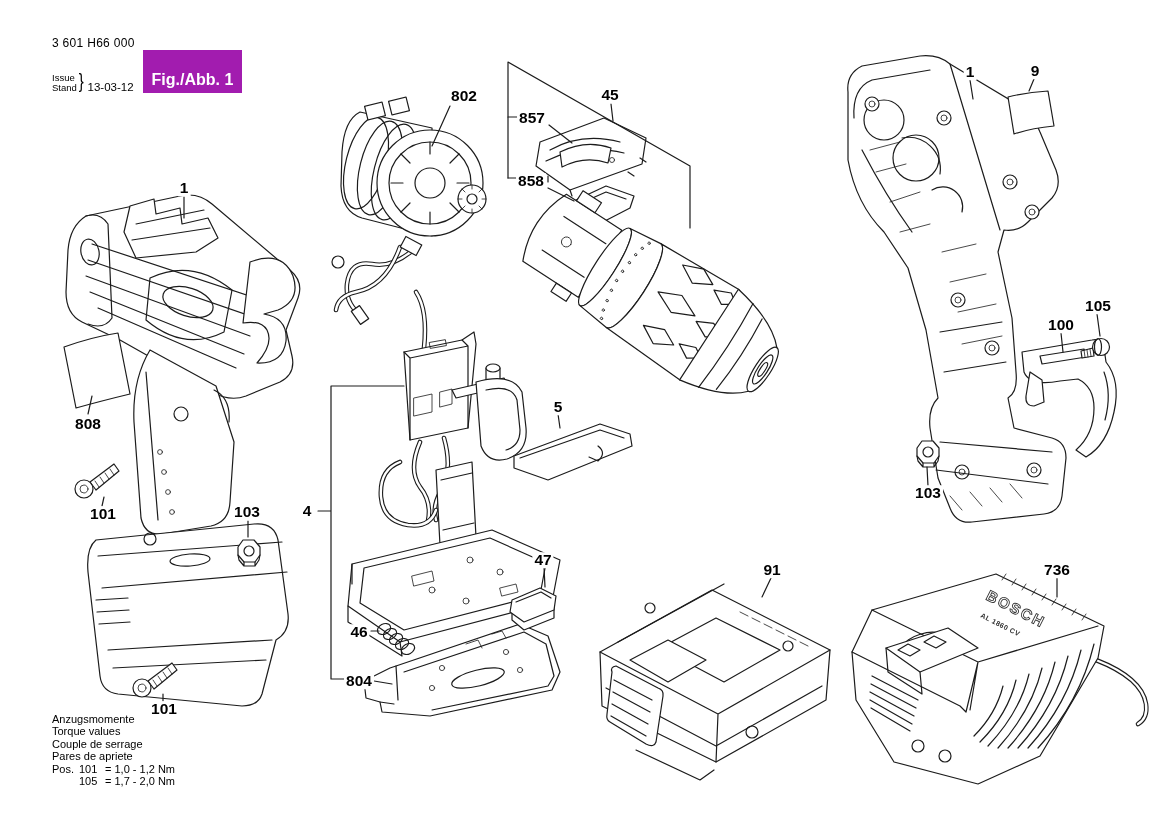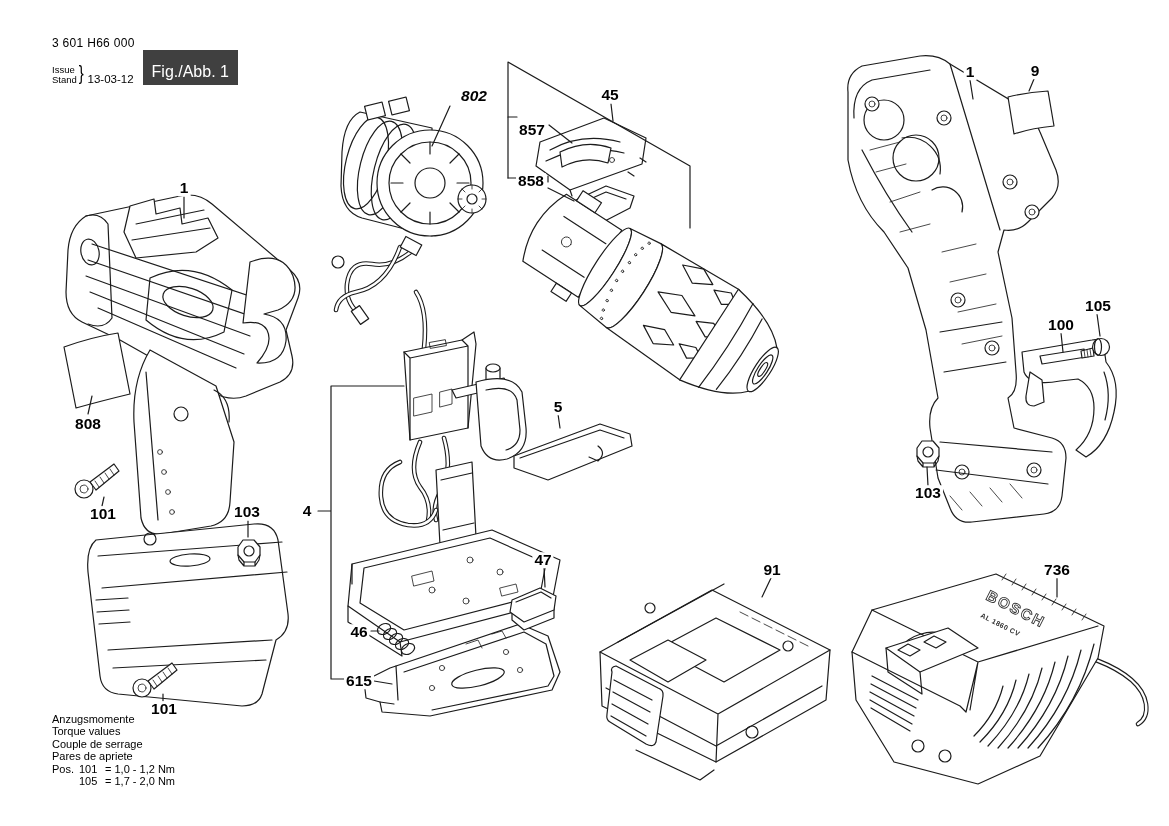--- a/index.html
+++ b/index.html
@@ -13,21 +13,21 @@
   .wire-o{stroke:#1c1c1c;stroke-width:4.6;fill:none;stroke-linecap:round}
   .wire-i{stroke:#fff;stroke-width:2.4;fill:none;stroke-linecap:round}
   .callout{position:absolute;transform:translate(-50%,-50%);font-weight:bold;font-size:15.5px;
            line-height:1;background:#fff;padding:0 2px;white-space:nowrap}
   .header{position:absolute;left:52px;top:36px}
   .type-number{font-size:12px;letter-spacing:.3px;}
   .issue-row{display:flex;align-items:flex-end}
   .issue-labels{font-size:9.5px;line-height:10px}
   .brace{font-size:20px;font-weight:400;margin:0 3px 0 1px;transform:scaleX(.75)}
   .date{font-size:11.5px;margin-right:9px}
-  .fig-box{background:#404040;color:#fff;font-weight:normal;font-size:16px;padding:13px 9px 4px}
+  .fig-box{background:#a21caf;color:#fff;font-weight:bold;font-size:16px;padding:21px 9px 4px}
   .note{position:absolute;font-size:11px;line-height:12.4px}
   #torque-note{left:52px;top:713px}
   #mods-note{left:206px;top:739px}
   .pos-row{display:flex}
   .pos-label{display:inline-block;width:27px}
   .pos-num{display:inline-block;width:26px}
   .bosch-text{font-weight:bold;font-size:15px;letter-spacing:2px;fill:#fff;stroke:#333;stroke-width:.9;
               font-family:"Liberation Sans","DejaVu Sans",sans-serif}
   .model-text{font-size:7px;fill:#333;stroke:none;font-weight:bold;letter-spacing:.5px;
               font-family:"Liberation Sans","DejaVu Sans",sans-serif}
@@ -378,28 +378,28 @@
         </div>
       </div>
 </div>
 
 <div id="callout-layer">
       <div class="callout" style="left: 184px; top: 188px;">1</div>
       <div class="callout" style="left: 88px; top: 424px;">808</div>
       <div class="callout" style="left: 103px; top: 514px;">101</div>
       <div class="callout" style="left: 247px; top: 512px;">103</div>
       <div class="callout" style="left: 164px; top: 709px;">101</div>
-      <div class="callout" style="left: 474px; top: 96px; font-style: italic;">802</div>
+      <div class="callout" style="left: 464px; top: 96px;">802</div>
       <div class="callout" style="left: 307px; top: 511px;">4</div>
       <div class="callout" style="left: 359px; top: 632px;">46</div>
-      <div class="callout" style="left: 359px; top: 681px;">615</div>
+      <div class="callout" style="left: 359px; top: 681px;">804</div>
       <div class="callout" style="left: 543px; top: 560px;">47</div>
       <div class="callout" style="left: 558px; top: 407px;">5</div>
       <div class="callout" style="left: 610px; top: 95px;">45</div>
-      <div class="callout" style="left: 532px; top: 130px;">857</div>
+      <div class="callout" style="left: 532px; top: 118px;">857</div>
       <div class="callout" style="left: 531px; top: 181px;">858</div>
       <div class="callout" style="left: 772px; top: 570px;">91</div>
       <div class="callout" style="left: 1057px; top: 570px;">736</div>
       <div class="callout" style="left: 970px; top: 72px;">1</div>
       <div class="callout" style="left: 1035px; top: 71px;">9</div>
       <div class="callout" style="left: 1061px; top: 325px;">100</div>
       <div class="callout" style="left: 1098px; top: 306px;">105</div>
       <div class="callout" style="left: 928px; top: 493px;">103</div>
     </div>
 

